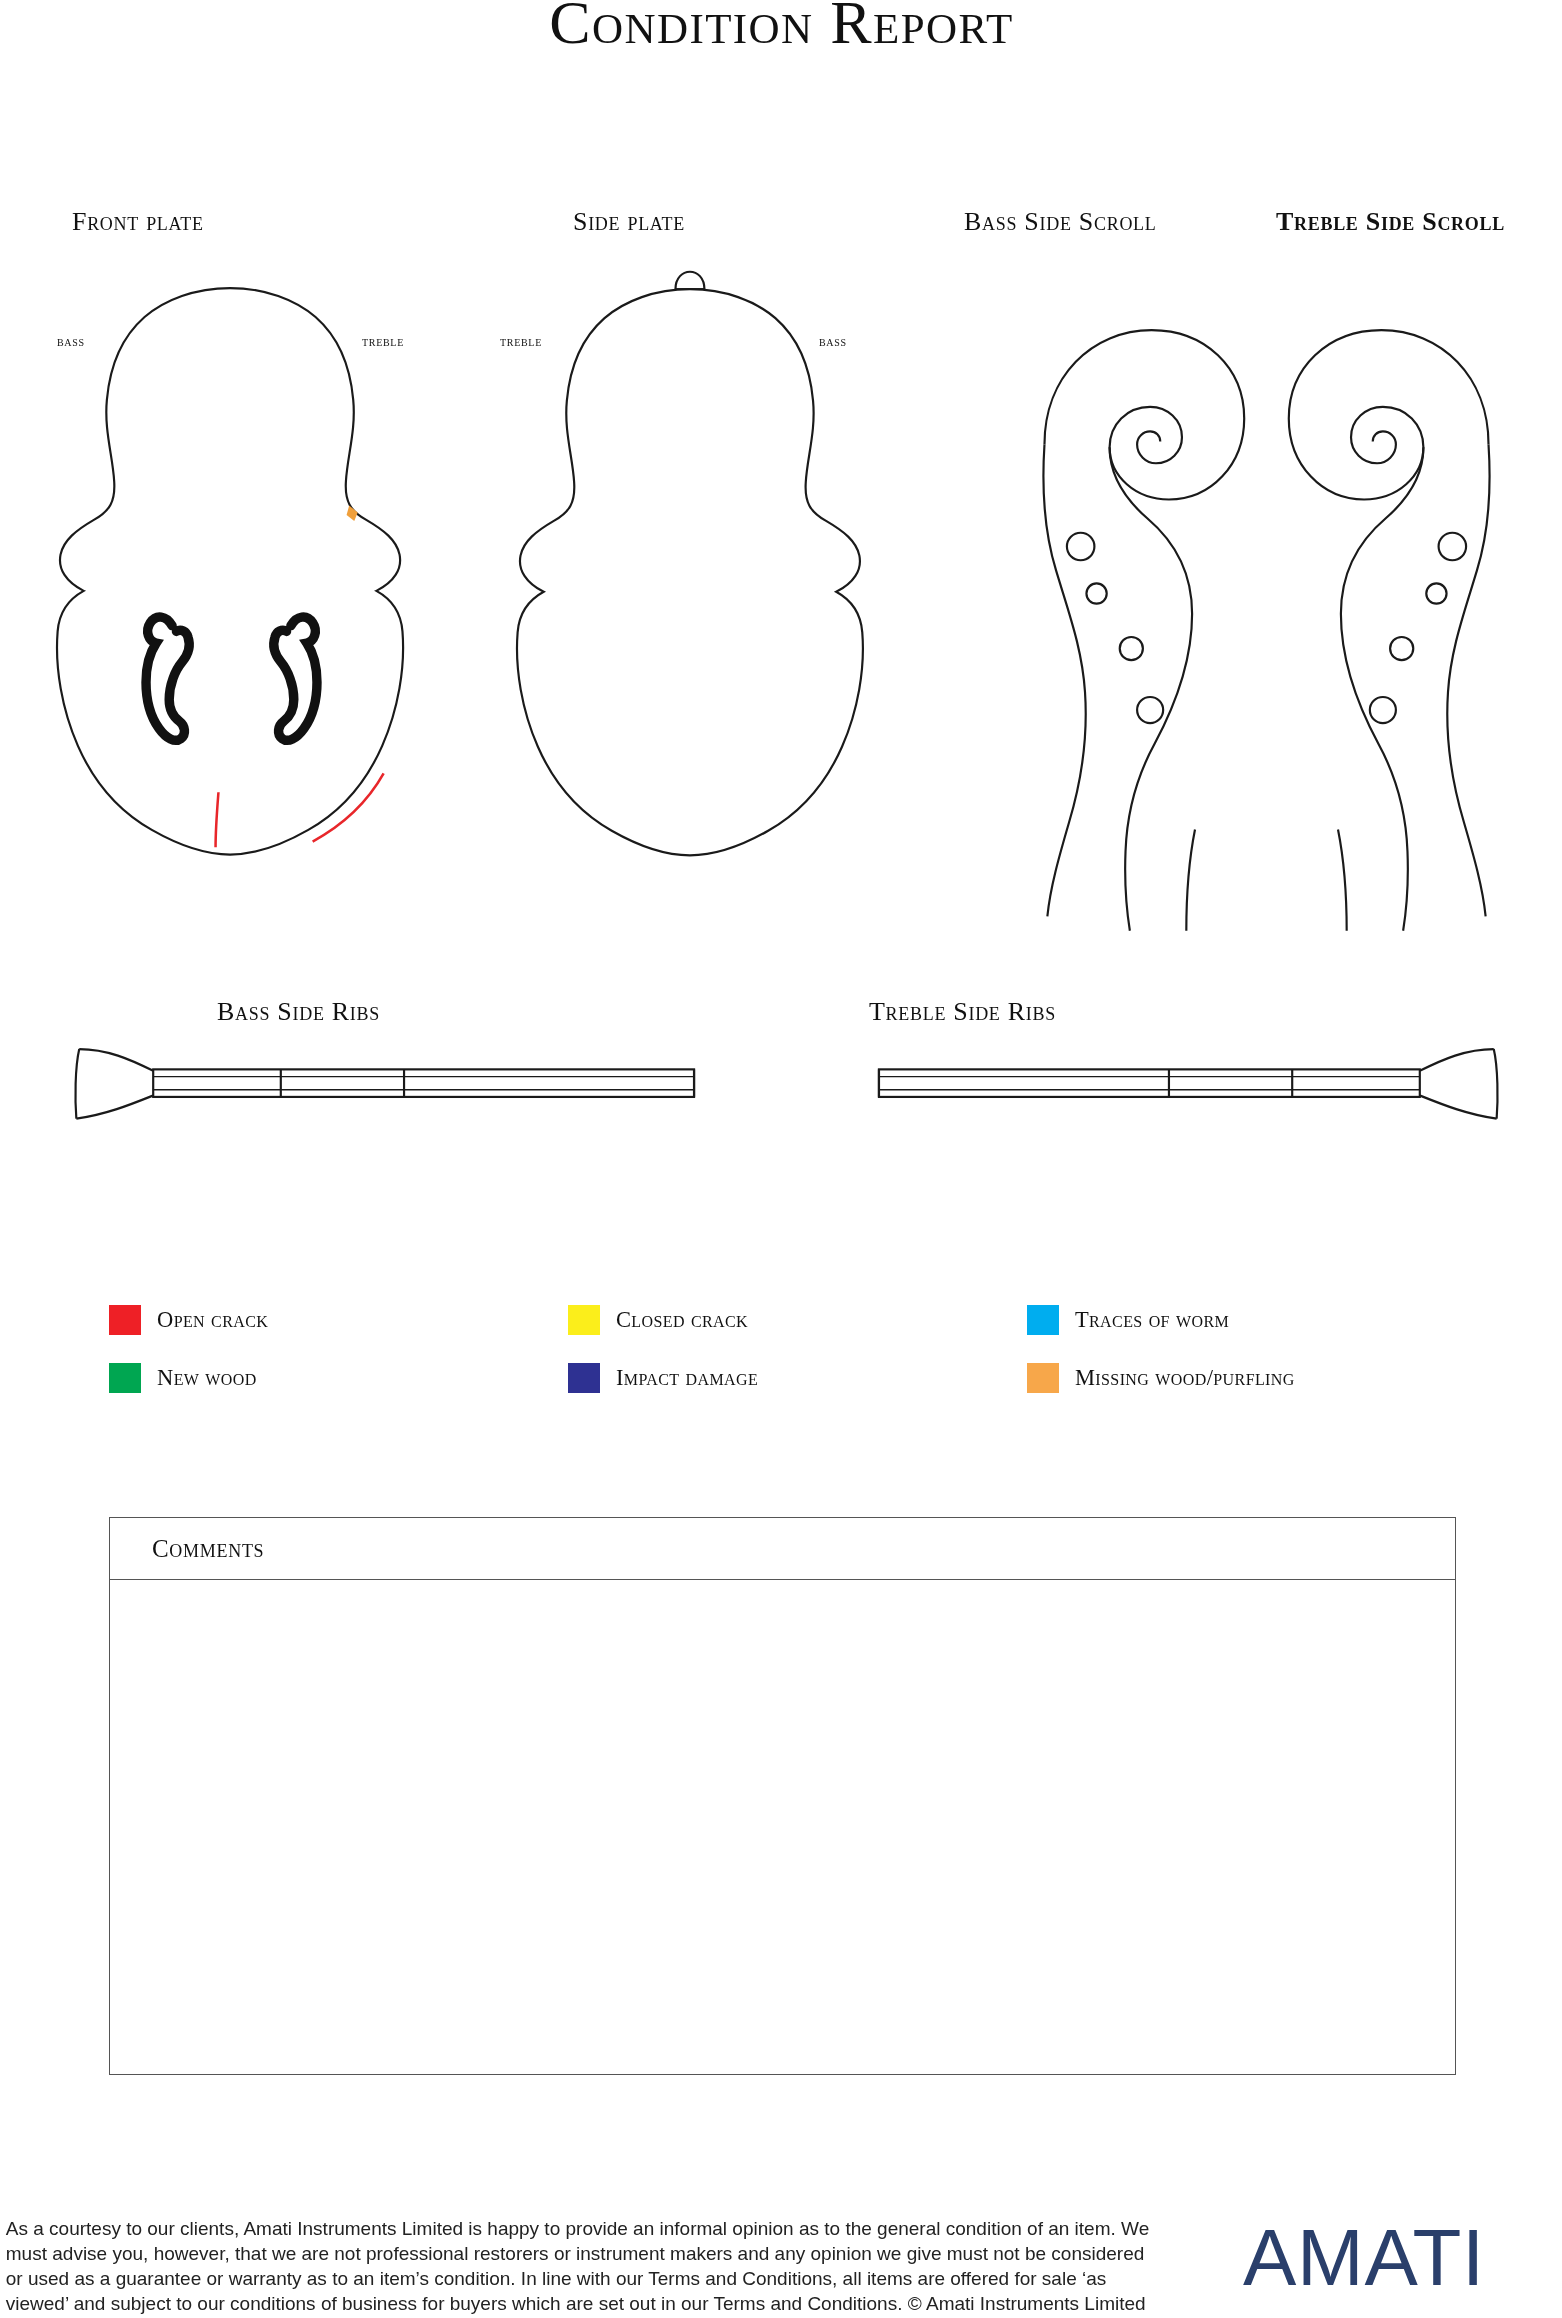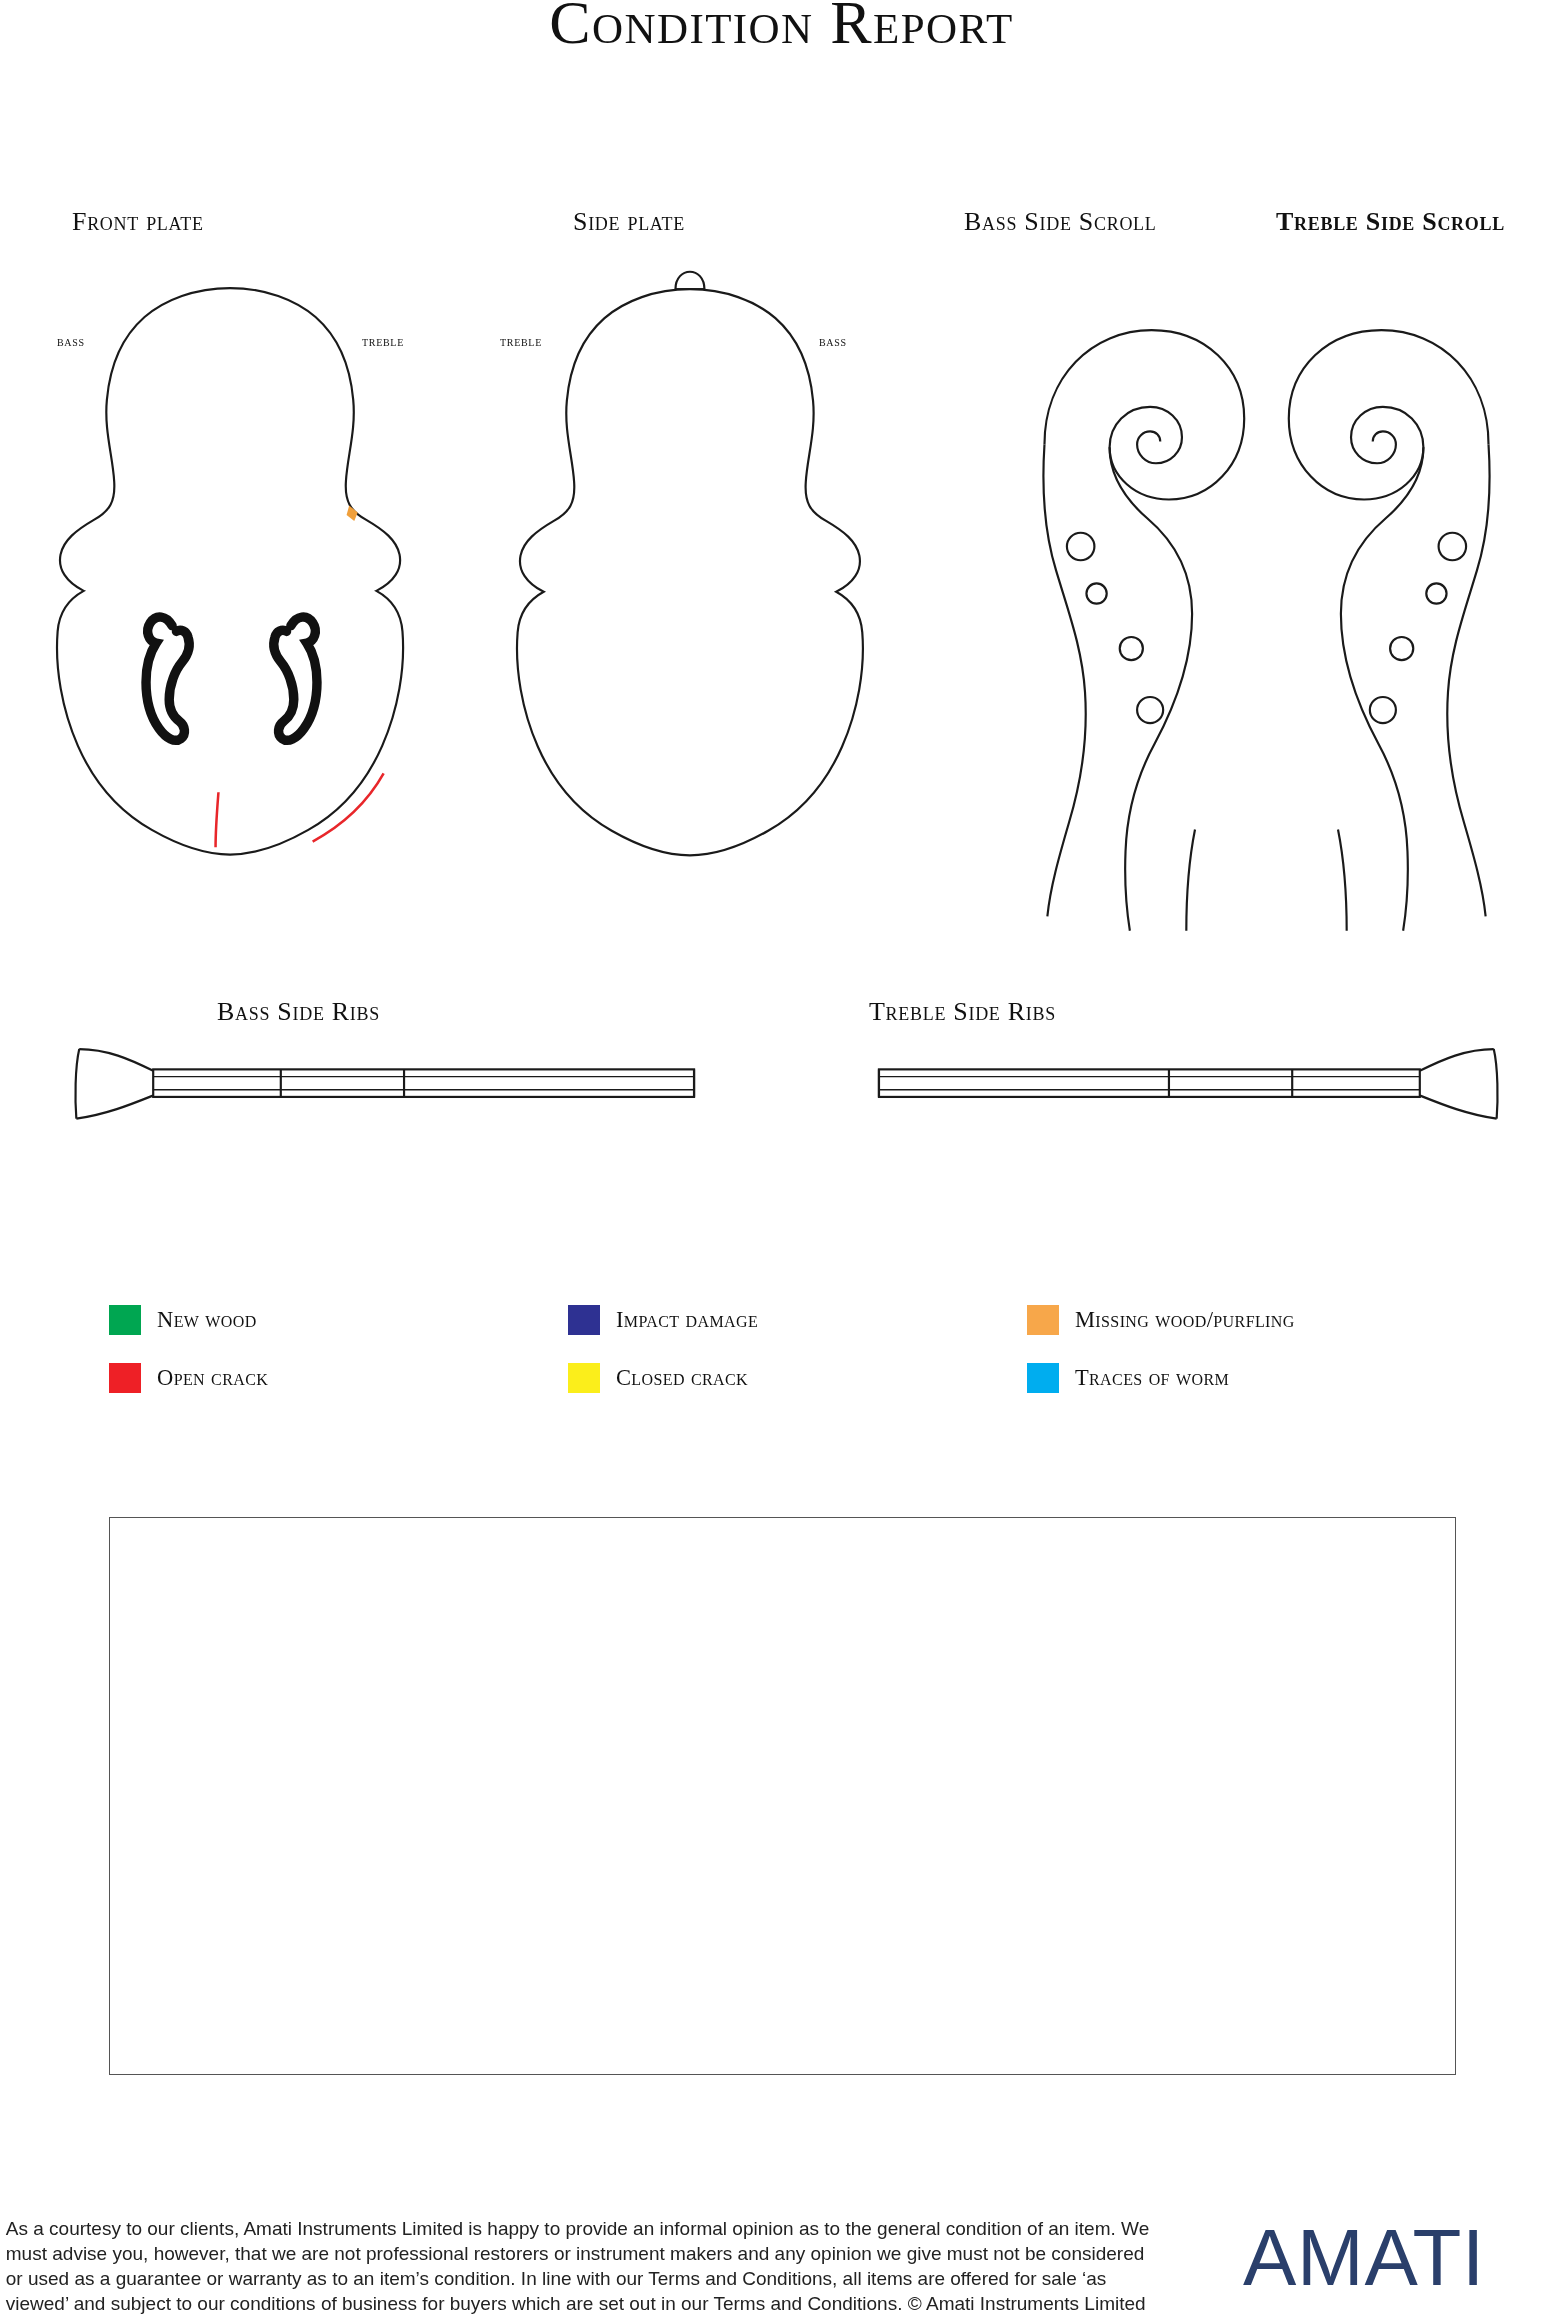--- a/index.html
+++ b/index.html
@@ -360,51 +360,54 @@
       <line x1="458" y1="50" x2="458" y2="88" stroke="#1a1a1a" stroke-width="3"></line>
       <line x1="858" y1="50" x2="858" y2="88" stroke="#1a1a1a" stroke-width="3"></line>
     </g>
   </svg>
 </div>
 
 <div class="legend">
 
   <div class="legend-row">
     <div class="legend-item">
+      <span class="legend-swatch" style="background:#ee2026;"></span>
+      <span class="legend-label">Open crack</span>
+    </div>
+    <div class="legend-item">
+      <span class="legend-swatch" style="background:#fbee1b;"></span>
+      <span class="legend-label">Closed crack</span>
+    </div>
+    <div class="legend-item">
+      <span class="legend-swatch" style="background:#00adef;"></span>
+      <span class="legend-label">Traces of worm</span>
+    </div>
+  </div>
+
+  <div class="legend-row">
+    <div class="legend-item">
       <span class="legend-swatch" style="background:#00a651;"></span>
       <span class="legend-label">New wood</span>
     </div>
     <div class="legend-item">
       <span class="legend-swatch" style="background:#2e3192;"></span>
       <span class="legend-label">Impact damage</span>
     </div>
     <div class="legend-item">
       <span class="legend-swatch" style="background:#f7a74a;"></span>
       <span class="legend-label">Missing wood/purfling</span>
     </div>
   </div>
 
-  <div class="legend-row">
-    <div class="legend-item">
-      <span class="legend-swatch" style="background:#ee2026;"></span>
-      <span class="legend-label">Open crack</span>
-    </div>
-    <div class="legend-item">
-      <span class="legend-swatch" style="background:#fbee1b;"></span>
-      <span class="legend-label">Closed crack</span>
-    </div>
-    <div class="legend-item">
-      <span class="legend-swatch" style="background:#00adef;"></span>
-      <span class="legend-label">Traces of worm</span>
-    </div>
+</div>
+
+<div class="comments-box">
+  <div class="comments-header">
+    <span>Comments</span>
   </div>
-
-</div>
-
-<div class="comments-box">
   <textarea class="comments-area" placeholder="" style=""></textarea>
 </div>
 
 <div class="footer-text">As a courtesy to our clients, Amati Instruments Limited is happy to provide an informal opinion as to the general condition of an item. We must advise you, however, that we are not professional restorers or instrument makers and any opinion we give must not be considered or used as a guarantee or warranty as to an item’s condition. In line with our Terms and Conditions, all items are offered for sale ‘as viewed’ and subject to our conditions of business for buyers which are set out in our Terms and Conditions. © Amati Instruments Limited 2017</div>
 <div class="footer-logo">
   <div class="footer-logo-text">AMATI</div>
 </div>
 
 
 </body></html>

